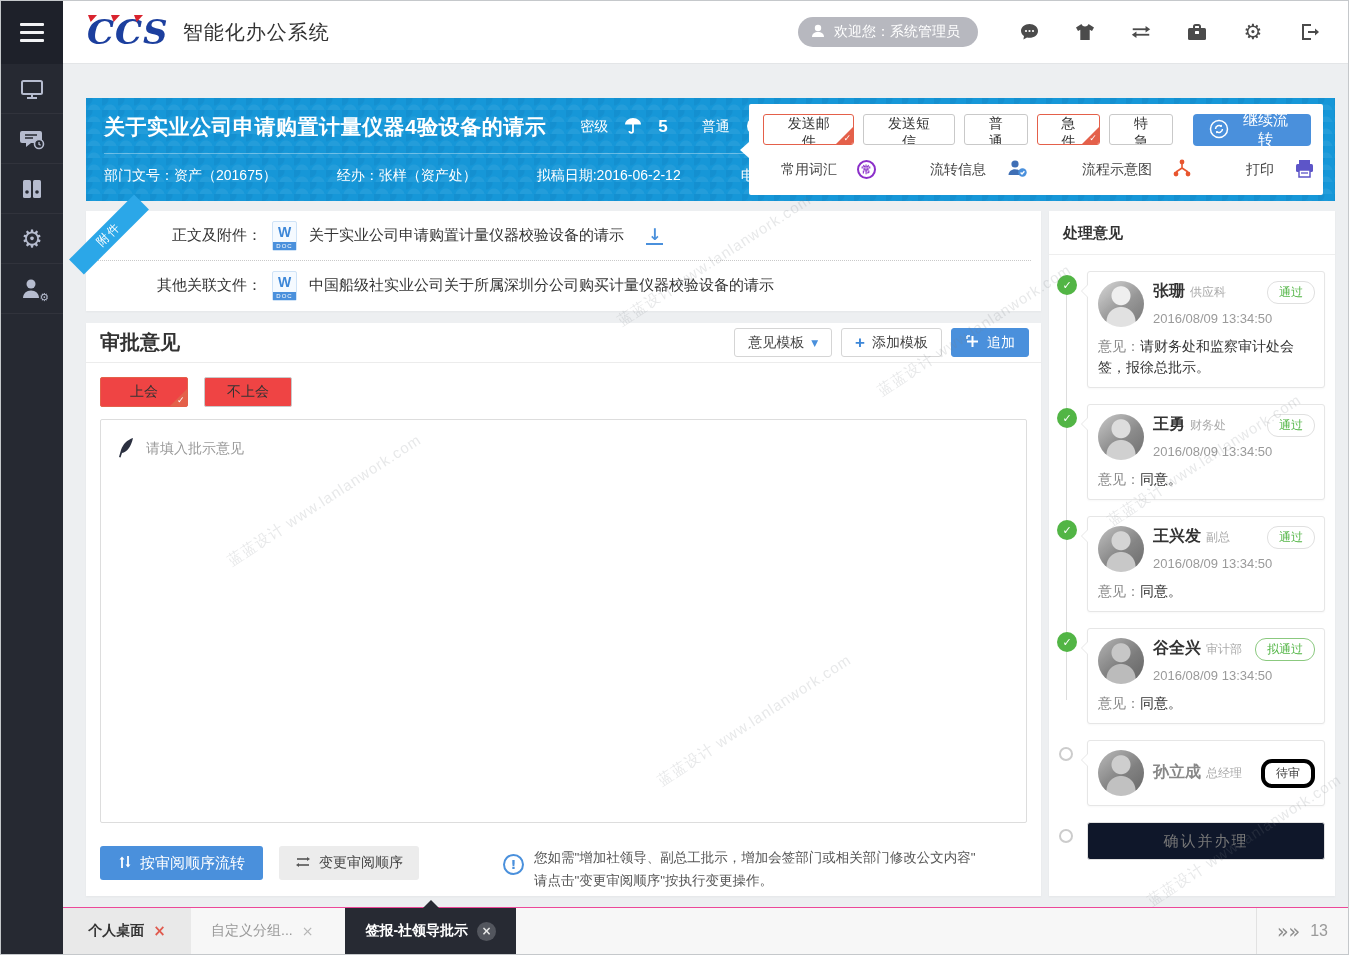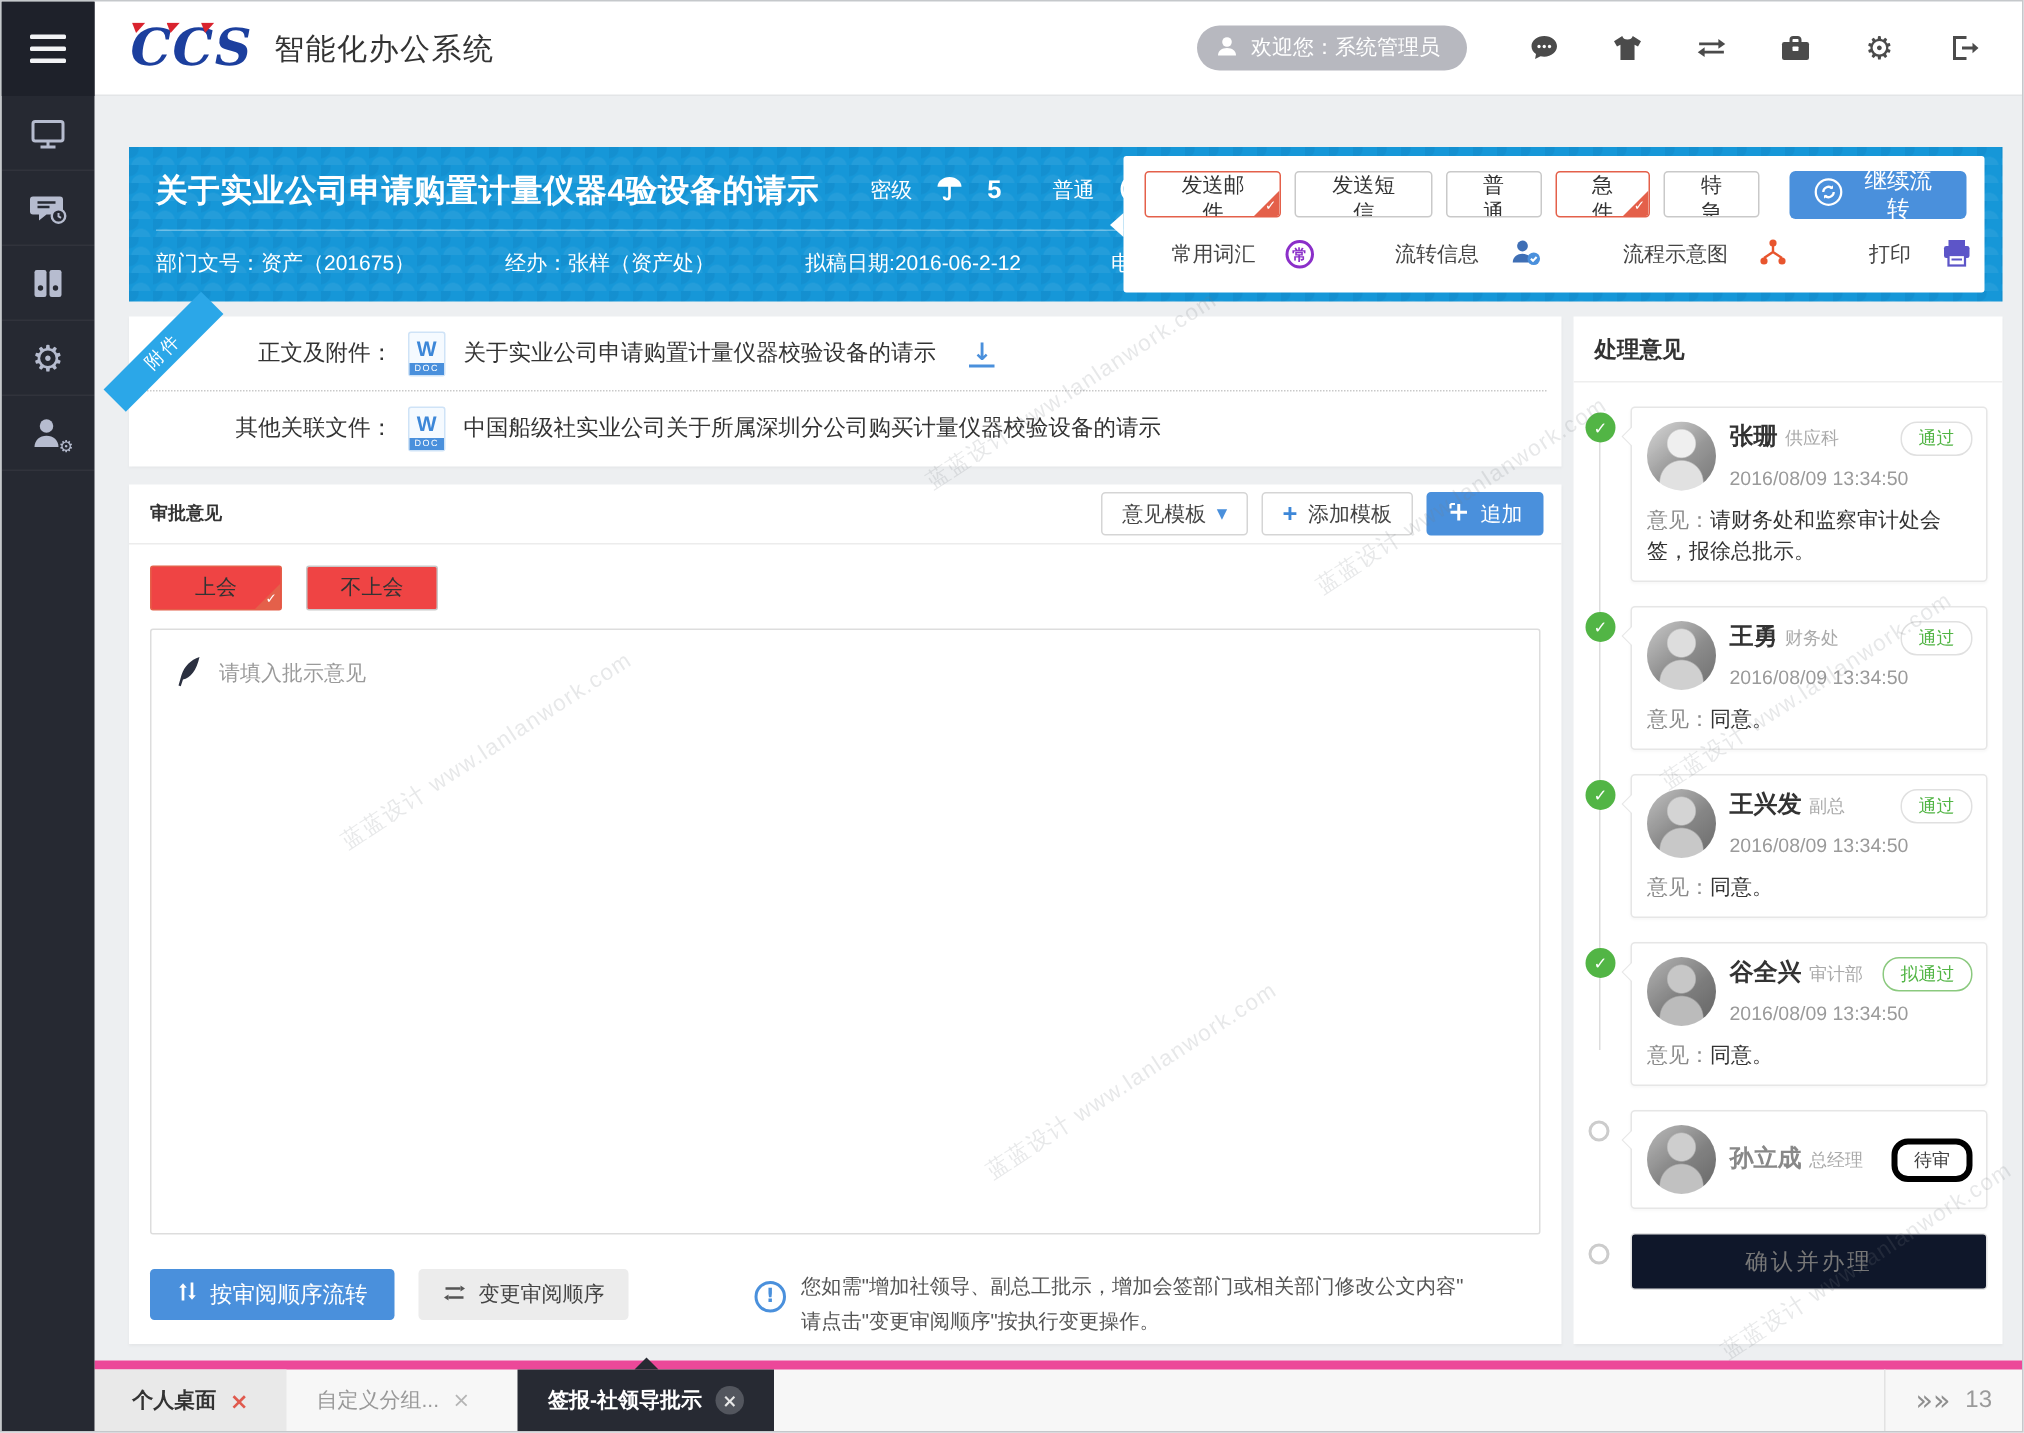--- a/index.html
+++ b/index.html
@@ -61,21 +61,21 @@
   .wdoc b { display:block; color:#3d87d8; font-size:14px; line-height:20px; font-weight:bold; }
   .wdoc i { display:block; position:absolute; bottom:0; left:0; right:0; height:8px; background:#4a90dc; color:#fff; font-size:6px; line-height:8px; font-style:normal; letter-spacing:1px; }
   .a-file { font-size:15px; color:#333; cursor:pointer; }
   .dl { margin-left:22px; cursor:pointer; }
   .dl span { display:inline-block; color:#4a90dc; font-weight:bold; font-size:16px; line-height:14px; border-bottom:2px solid #4a90dc; padding:0 2px 1px; font-family:"DejaVu Sans",sans-serif; }
   .a-dotted { border-top:1px dotted #c9c9c9; margin:0 10px; }
 
   
   .approve-card { position:absolute; left:85px; top:322px; width:955px; height:573px; background:#fff; z-index:2; box-shadow:0 1px 2px rgba(0,0,0,.04); }
   .ac-head { display:flex; align-items:center; justify-content:space-between; height:40px; padding:0 12px 0 14px; border-bottom:1px solid #ececec; }
-  .ac-title { font-size:12px; font-weight:bold; color:#333; }
+  .ac-title { font-size:20px; font-weight:bold; color:#333; }
   .ac-tools { display:flex; align-items:center; gap:9px; }
   .tbtn { display:flex; align-items:center; gap:7px; height:29px; padding:0 13px; background:#fff; border:1px solid #d5d5d5; border-radius:3px; font-size:14px; color:#444; cursor:pointer; font-family:inherit; }
   .tbtn .caret { color:#4a90dc; font-size:9px; font-family:"DejaVu Sans",sans-serif; }
   .tbtn .plus { color:#3d87d8; font-size:17px; font-weight:bold; line-height:1; }
   .tbtn.primary { background:#4a90dc; border-color:#4a90dc; color:#fff; }
   .meet-row { display:flex; gap:16px; padding:14px 0 0 14px; }
   .mbtn { position:relative; width:88px; height:30px; background:#ef4444; border:1px solid #c9c9c9; border-radius:2px; font-size:14px; color:#333; cursor:pointer; overflow:hidden; font-family:inherit; }
   .mbtn.red { border-color:#e4604a; }
   .ta-box { margin:12px 14px 0; height:404px; border:1px solid #ddd; border-radius:2px; padding:17px 16px; display:flex; align-items:flex-start; gap:9px; cursor:text; }
   .ta-ph { color:#9a9a9a; font-size:14px; padding-top:3px; }
@@ -110,21 +110,21 @@
   .badge { margin-left:auto; font-size:12px; padding:2px 11px; border-radius:11px; white-space:nowrap; }
   .badge.pass { color:#52b545; border:1px solid #e0e0e0; background:#fff; }
   .badge.draft { color:#52b545; border:1px solid #8bc97f; background:#fff; }
   .badge.wait { color:#404040; border:4px solid #000000; background:#fff; }
   .t-time { font-size:13px; color:#9a9a9a; margin-top:7px; }
   .t-comment { font-size:14px; color:#333; margin-top:9px; line-height:21px; }
   .t-comment em { font-style:normal; color:#8a8a8a; }
   .t-final { position:relative; flex:1; border:1px solid #e2e2e2; border-radius:3px; height:38px; display:flex; align-items:center; justify-content:center; font-size:15px; color:#777; letter-spacing:2px; cursor:pointer; background:#0f172a; }
 
   
-  .tabbar { position:absolute; left:62px; right:0; bottom:0; height:47px; background:#f7f7f7; border-top:6px solid #ec4899; display:flex; align-items:stretch; z-index:8; }
+  .tabbar { position:absolute; left:62px; right:0; bottom:0; height:47px; background:#f7f7f7; border-top:1px solid #ec4899; display:flex; align-items:stretch; z-index:8; }
   .tab { display:flex; align-items:center; justify-content:center; gap:9px; font-size:14px; cursor:pointer; padding:0 20px; }
   .tab1 { background:#e9e9e9; color:#333; font-weight:bold; min-width:128px; }
   .tab1 .x { color:#e05a4e; font-size:15px; }
   .tab2 { color:#999; min-width:138px; }
   .tab2 .x { color:#b5b5b5; font-size:14px; }
   .tab3 { position:relative; background:#272a33; color:#fff; font-weight:bold; min-width:168px; margin-left:12px; }
   .tab3 .xc { width:19px; height:19px; border-radius:50%; background:#53565e; color:#e8e8e8; font-size:12px; display:flex; align-items:center; justify-content:center; }
   .tab3 .up { position:absolute; top:-8px; left:50%; margin-left:-8px; width:0; height:0; border-left:8px solid transparent; border-right:8px solid transparent; border-bottom:8px solid #272a33; }
   .tab-more { margin-left:auto; width:92px; border-left:1px solid #e2e2e2; display:flex; align-items:center; justify-content:center; gap:12px; color:#8e8e8e; cursor:pointer; }
   .tab-more .chev { font-size:19px; letter-spacing:-2px; }

